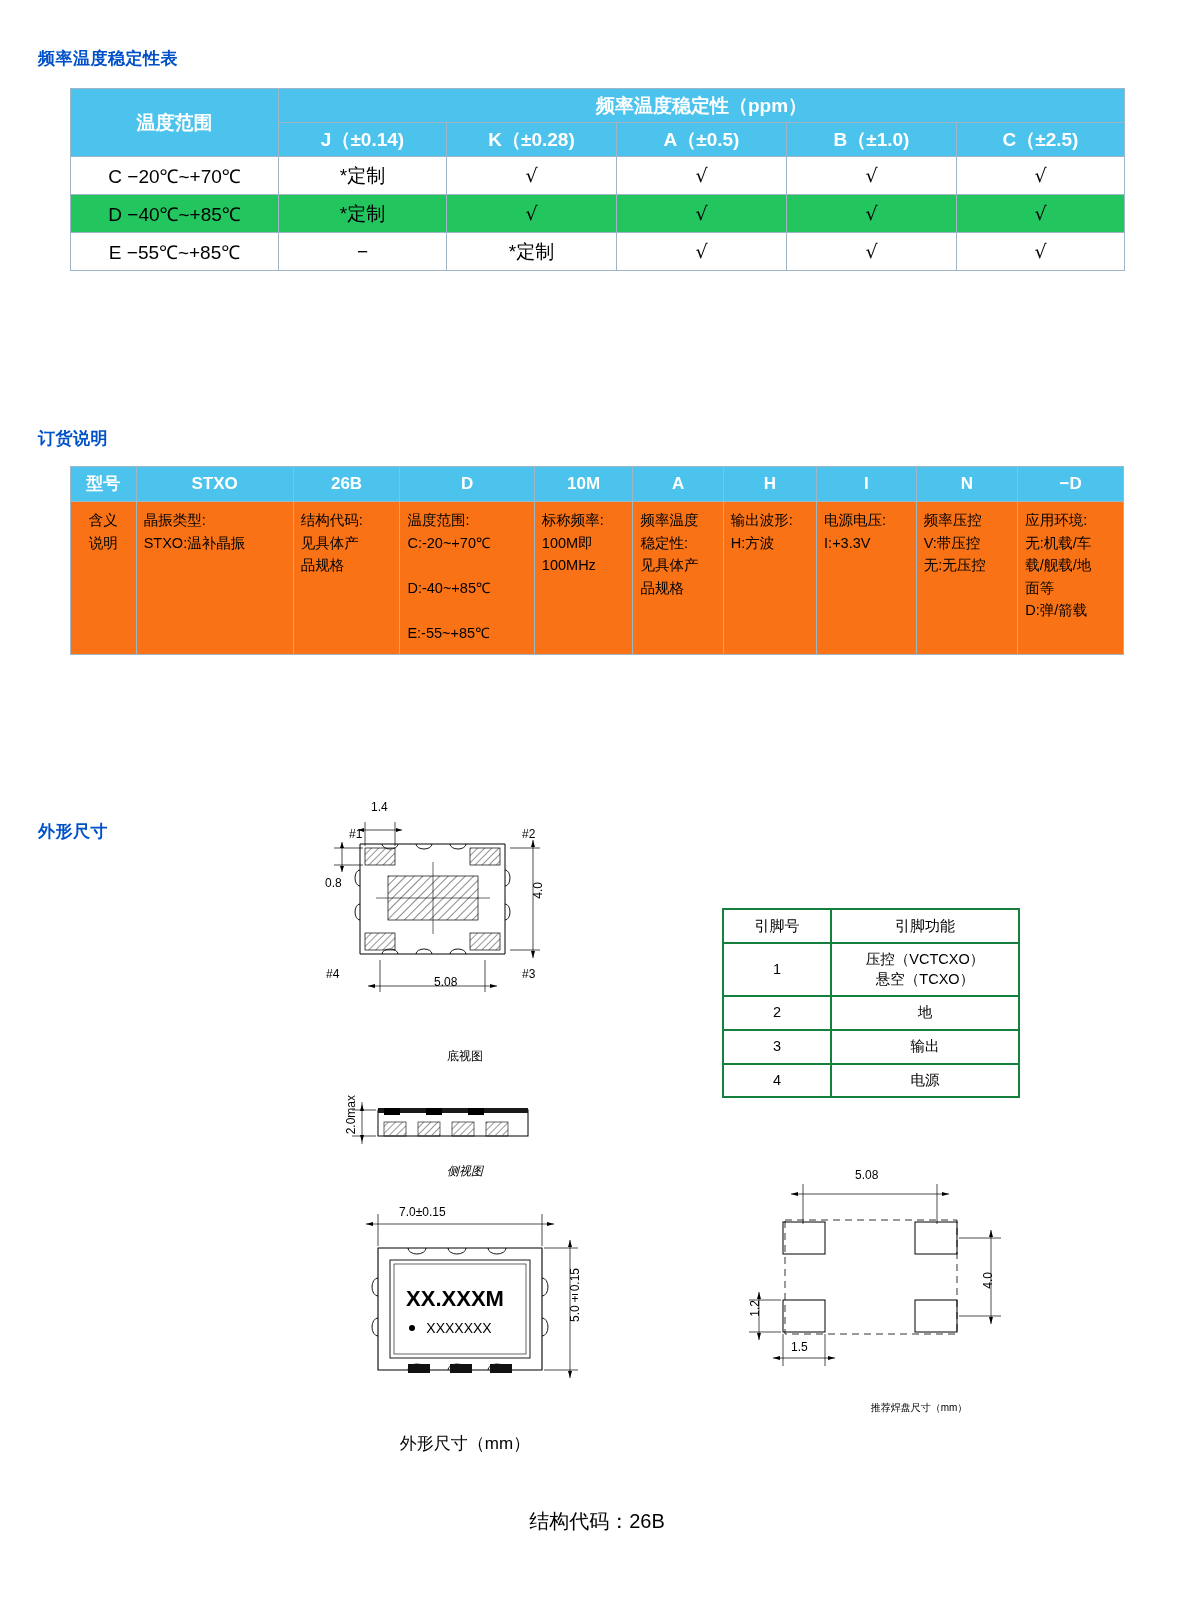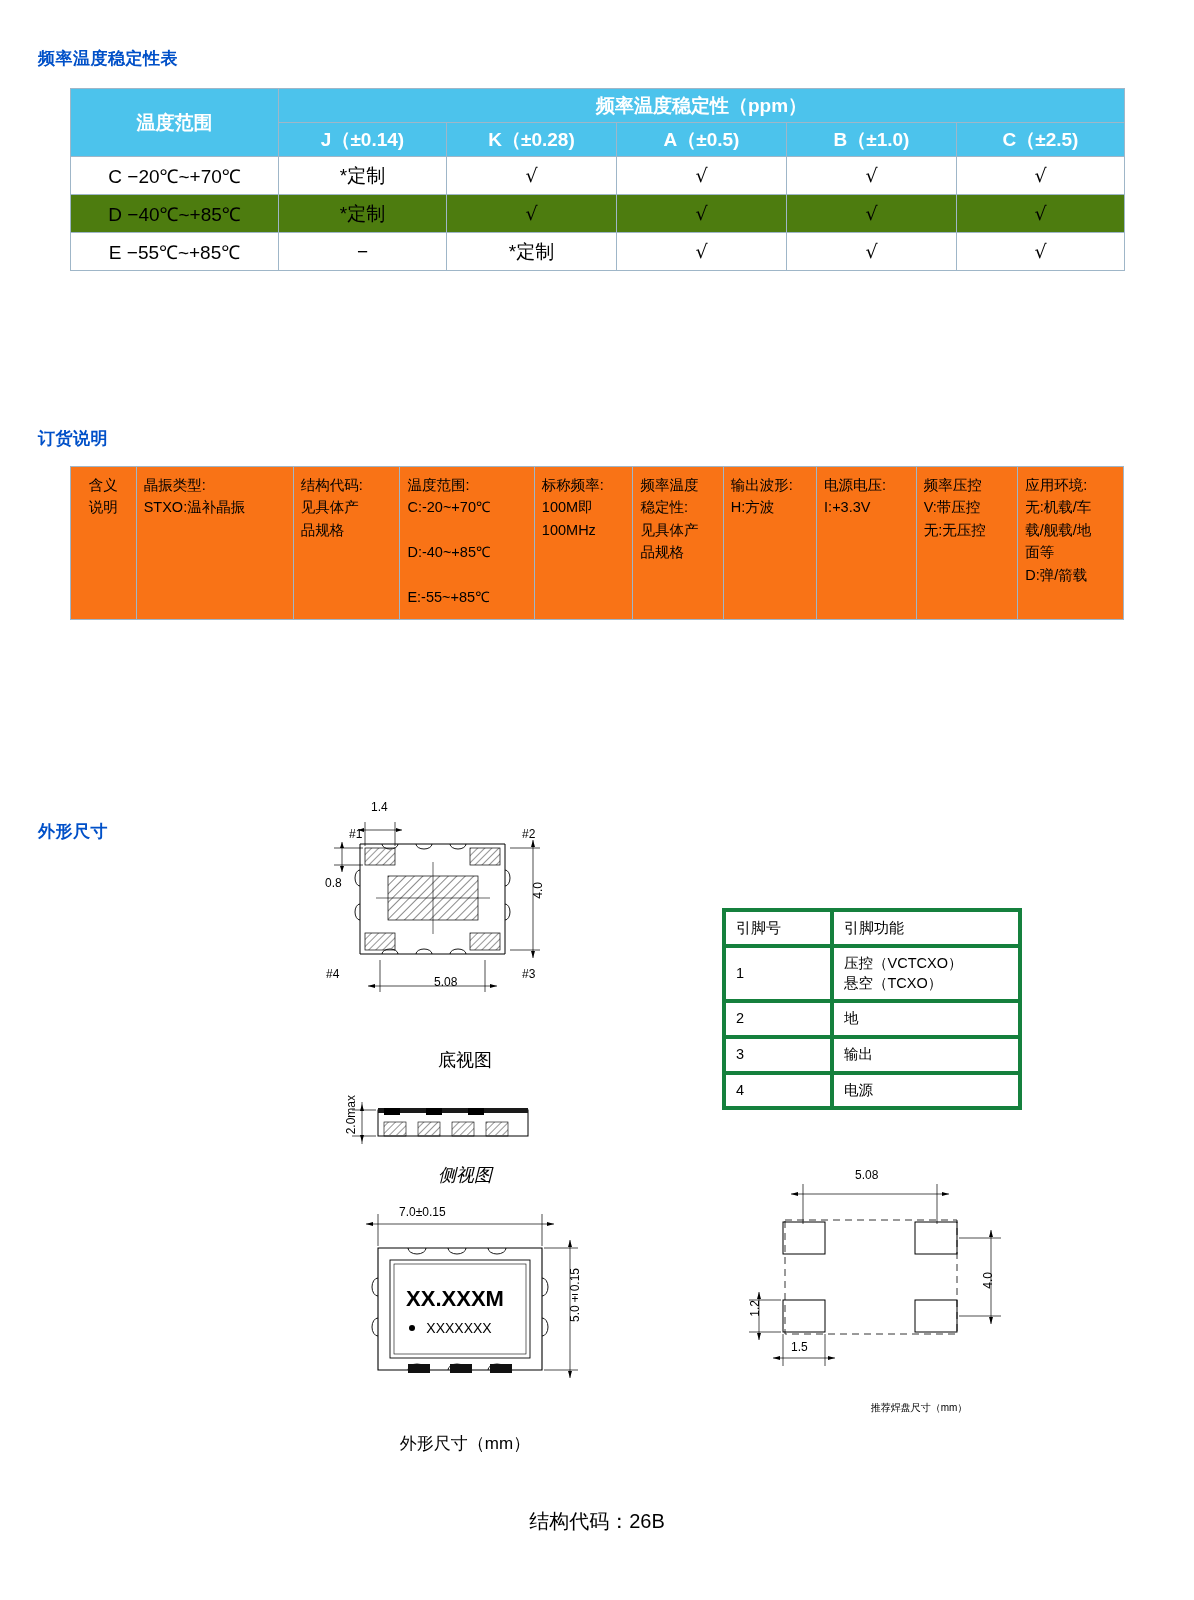--- a/index.html
+++ b/index.html
@@ -43,21 +43,21 @@
   #freq-table .hdr {
     background: #4cc3ec;
     color: #ffffff;
     font-weight: bold;
     height: 33px;
   }
   #freq-table .rowlabel {
     font-size: 19px;
     height: 37px;
   }
-  #freq-table tr.alt td { background: #4d7c0f; }
+  #freq-table tr.alt td { background: #22c55e; }
   .check {
     font-family: "DejaVu Sans", sans-serif;
     font-size: 22px;
     line-height: 1;
   }
 
   
   #order-title { position: absolute; left: 38px; top: 427px; }
   #order-table {
     position: absolute;
@@ -84,35 +84,36 @@
     vertical-align: middle;
     padding: 4px 2px;
     height: 24px;
   }
   #order-table td.first { text-align: center; }
 
   
   #outline-title { position: absolute; left: 38px; top: 820px; }
 
   .drawing { position: absolute; }
-  .cap { text-align: center; font-size: 18px; }
+  .cap { text-align: center; font-size: 12px; }
 
   
   #pin-table {
     position: absolute;
     left: 722px;
     top: 908px;
     width: 296px;
     border-collapse: collapse;
     table-layout: fixed;
   }
   #pin-table td {
-    border: 4px solid #15803d;
+    border: 2px solid #15803d;
+    text-align: center;
     font-size: 14.5px;
-    padding: 6px 10px;
+    padding: 6px 20px;
     line-height: 1.35;
   }
   #pin-table tr.head td { font-size: 15px; }
 
   #struct-code {
     position: absolute;
     left: 0; top: 1508px;
     width: 1194px;
     text-align: center;
     font-size: 20px;
@@ -190,20 +191,32 @@
     <col style="width:104px">
     <col style="width:131px">
     <col style="width:96px">
     <col style="width:88px">
     <col style="width:91px">
     <col style="width:97px">
     <col style="width:99px">
     <col style="width:103px">
   </colgroup>
   <tbody>
+    <tr class="head">
+      <td>型号</td>
+      <td>STXO</td>
+      <td>26B</td>
+      <td>D</td>
+      <td>10M</td>
+      <td>A</td>
+      <td>H</td>
+      <td>I</td>
+      <td>N</td>
+      <td>−D</td>
+    </tr>
     <tr>
       <td class="first">含义<br>说明</td>
       <td>晶振类型:<br>STXO:温补晶振</td>
       <td>结构代码:<br>见具体产<br>品规格</td>
       <td>温度范围:<br>C:-20~+70℃<br><br>D:-40~+85℃<br><br>E:-55~+85℃</td>
       <td>标称频率:<br>100M即<br>100MHz</td>
       <td>频率温度<br>稳定性:<br>见具体产<br>品规格</td>
       <td>输出波形:<br>H:方波</td>
       <td>电源电压:<br>I:+3.3V</td>
       <td>频率压控<br>V:带压控<br>无:无压控</td>

